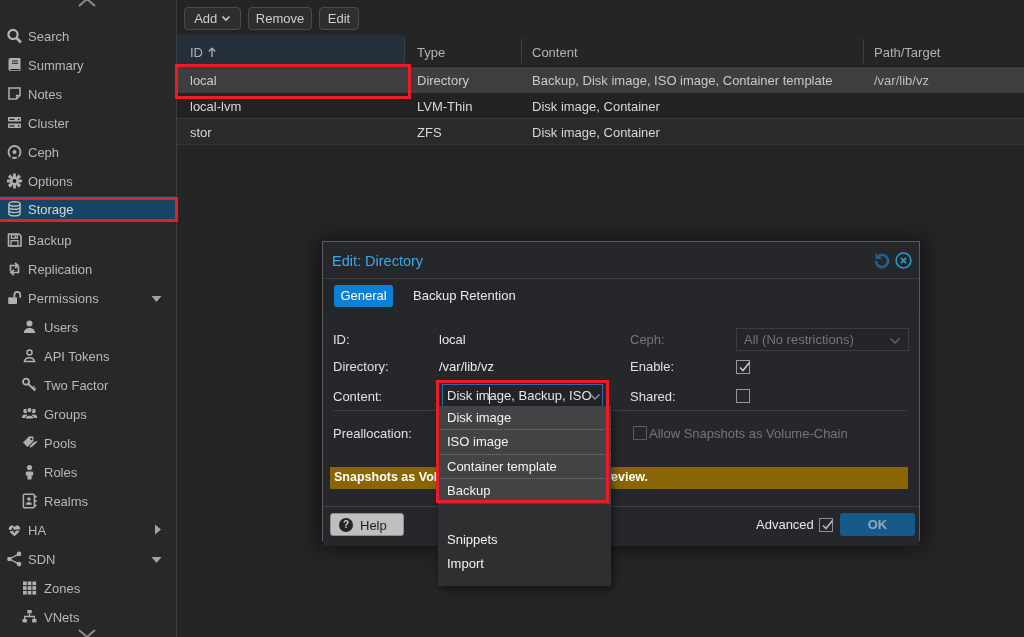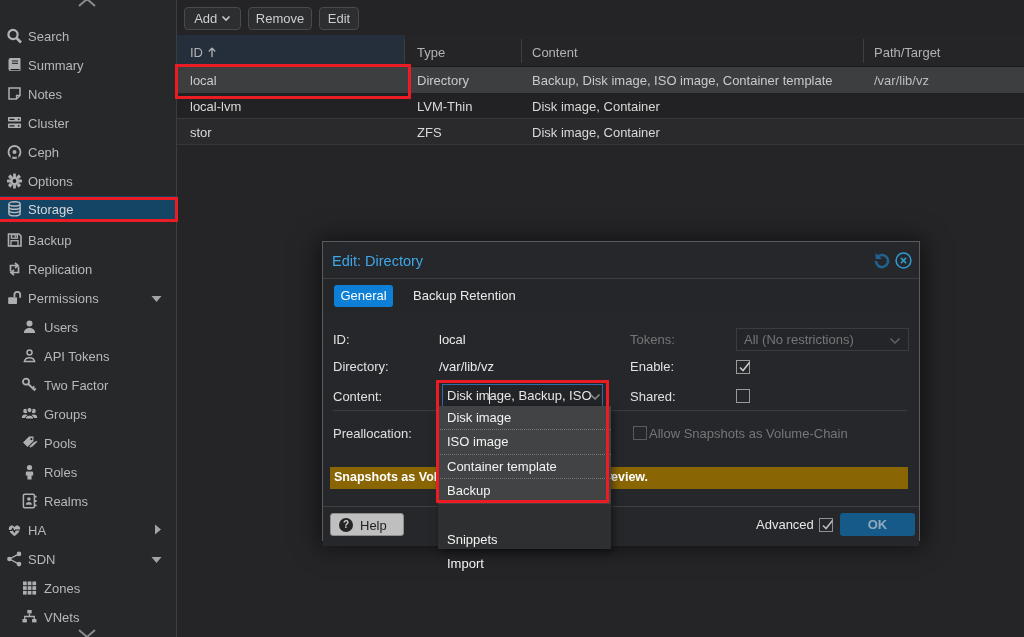--- a/index.html
+++ b/index.html
@@ -57,21 +57,21 @@
   .cbox.gray { border-color:#595b5d; }
   .cbox svg { position:absolute; left:0px; top:0px; }
 
   
   #helpbtn { position:absolute; left:7px; top:271px; width:74px; height:23px; background:#bfbfbf;
              border:1px solid #8e8e8e; border-radius:3px; color:#222; font-size:13px; }
   #okbtn { position:absolute; left:517px; top:271px; width:75px; height:23px; background:#155a88;
            border-radius:3px; color:#8fa9bd; font-size:13px; font-weight:bold; text-align:center; line-height:23px; }
 
   
-  #droplist { position:absolute; left:438px; top:406px; width:173px; height:143px;
+  #droplist { position:absolute; left:438px; top:406px; width:173px; height:180px;
               background:#2e2f30; z-index:20; box-shadow:2px 3px 8px rgba(0,0,0,.5); }
   .ditem { position:absolute; left:0; width:173px; height:24.4px; font-size:13px; color:#f2f3f3;
            line-height:24px; padding-left:9px; }
   .ditem.sel { background:#424344; border-bottom:1px dotted #7a7b7c; height:24.4px; }
 </style>
 </head>
 <body>
 <div id="sidebar">
   <svg class="abs" style="left:77px; top:-4px;" width="20" height="12" viewBox="0 0 20 12">
       <path d="M2 10 L10 3 L18 10" stroke="#8a8b8c" stroke-width="2" fill="none"></path>
@@ -380,21 +380,21 @@
       </svg>
   </div>
   <div id="dtabs">
     <div class="tab-on">General</div>
     <div class="tab-off">Backup Retention</div>
   </div>
   <div id="dbody">
 
     <span class="lbl" style="left:10px; top:20px;">ID:</span>
     <span class="val" style="left:116px; top:20px;">local</span>
-    <span class="lbl dis" style="left:307px; top:20px;">Tokens:</span>
+    <span class="lbl dis" style="left:307px; top:20px;">Ceph:</span>
     <div class="abs" style="left:413px; top:16px; width:173px; height:23px; background:#232528; border:1px solid #3a3c3e;">
       <span class="abs dis" style="left:7px; top:3px; font-size:13px;">All (No restrictions)</span>
       <svg class="abs" style="right:7px; top:8px;" width="12" height="8" viewBox="0 0 12 8">
           <path d="M1.5 1.5 L6 6 L10.5 1.5" stroke="#606264" stroke-width="1.5" fill="none"></path>
         </svg>
     </div>
 
     <span class="lbl" style="left:10px; top:47px;">Directory:</span>
     <span class="val" style="left:116px; top:47px;">/var/lib/vz</span>
     <span class="lbl" style="left:307px; top:47px;">Enable:</span>

